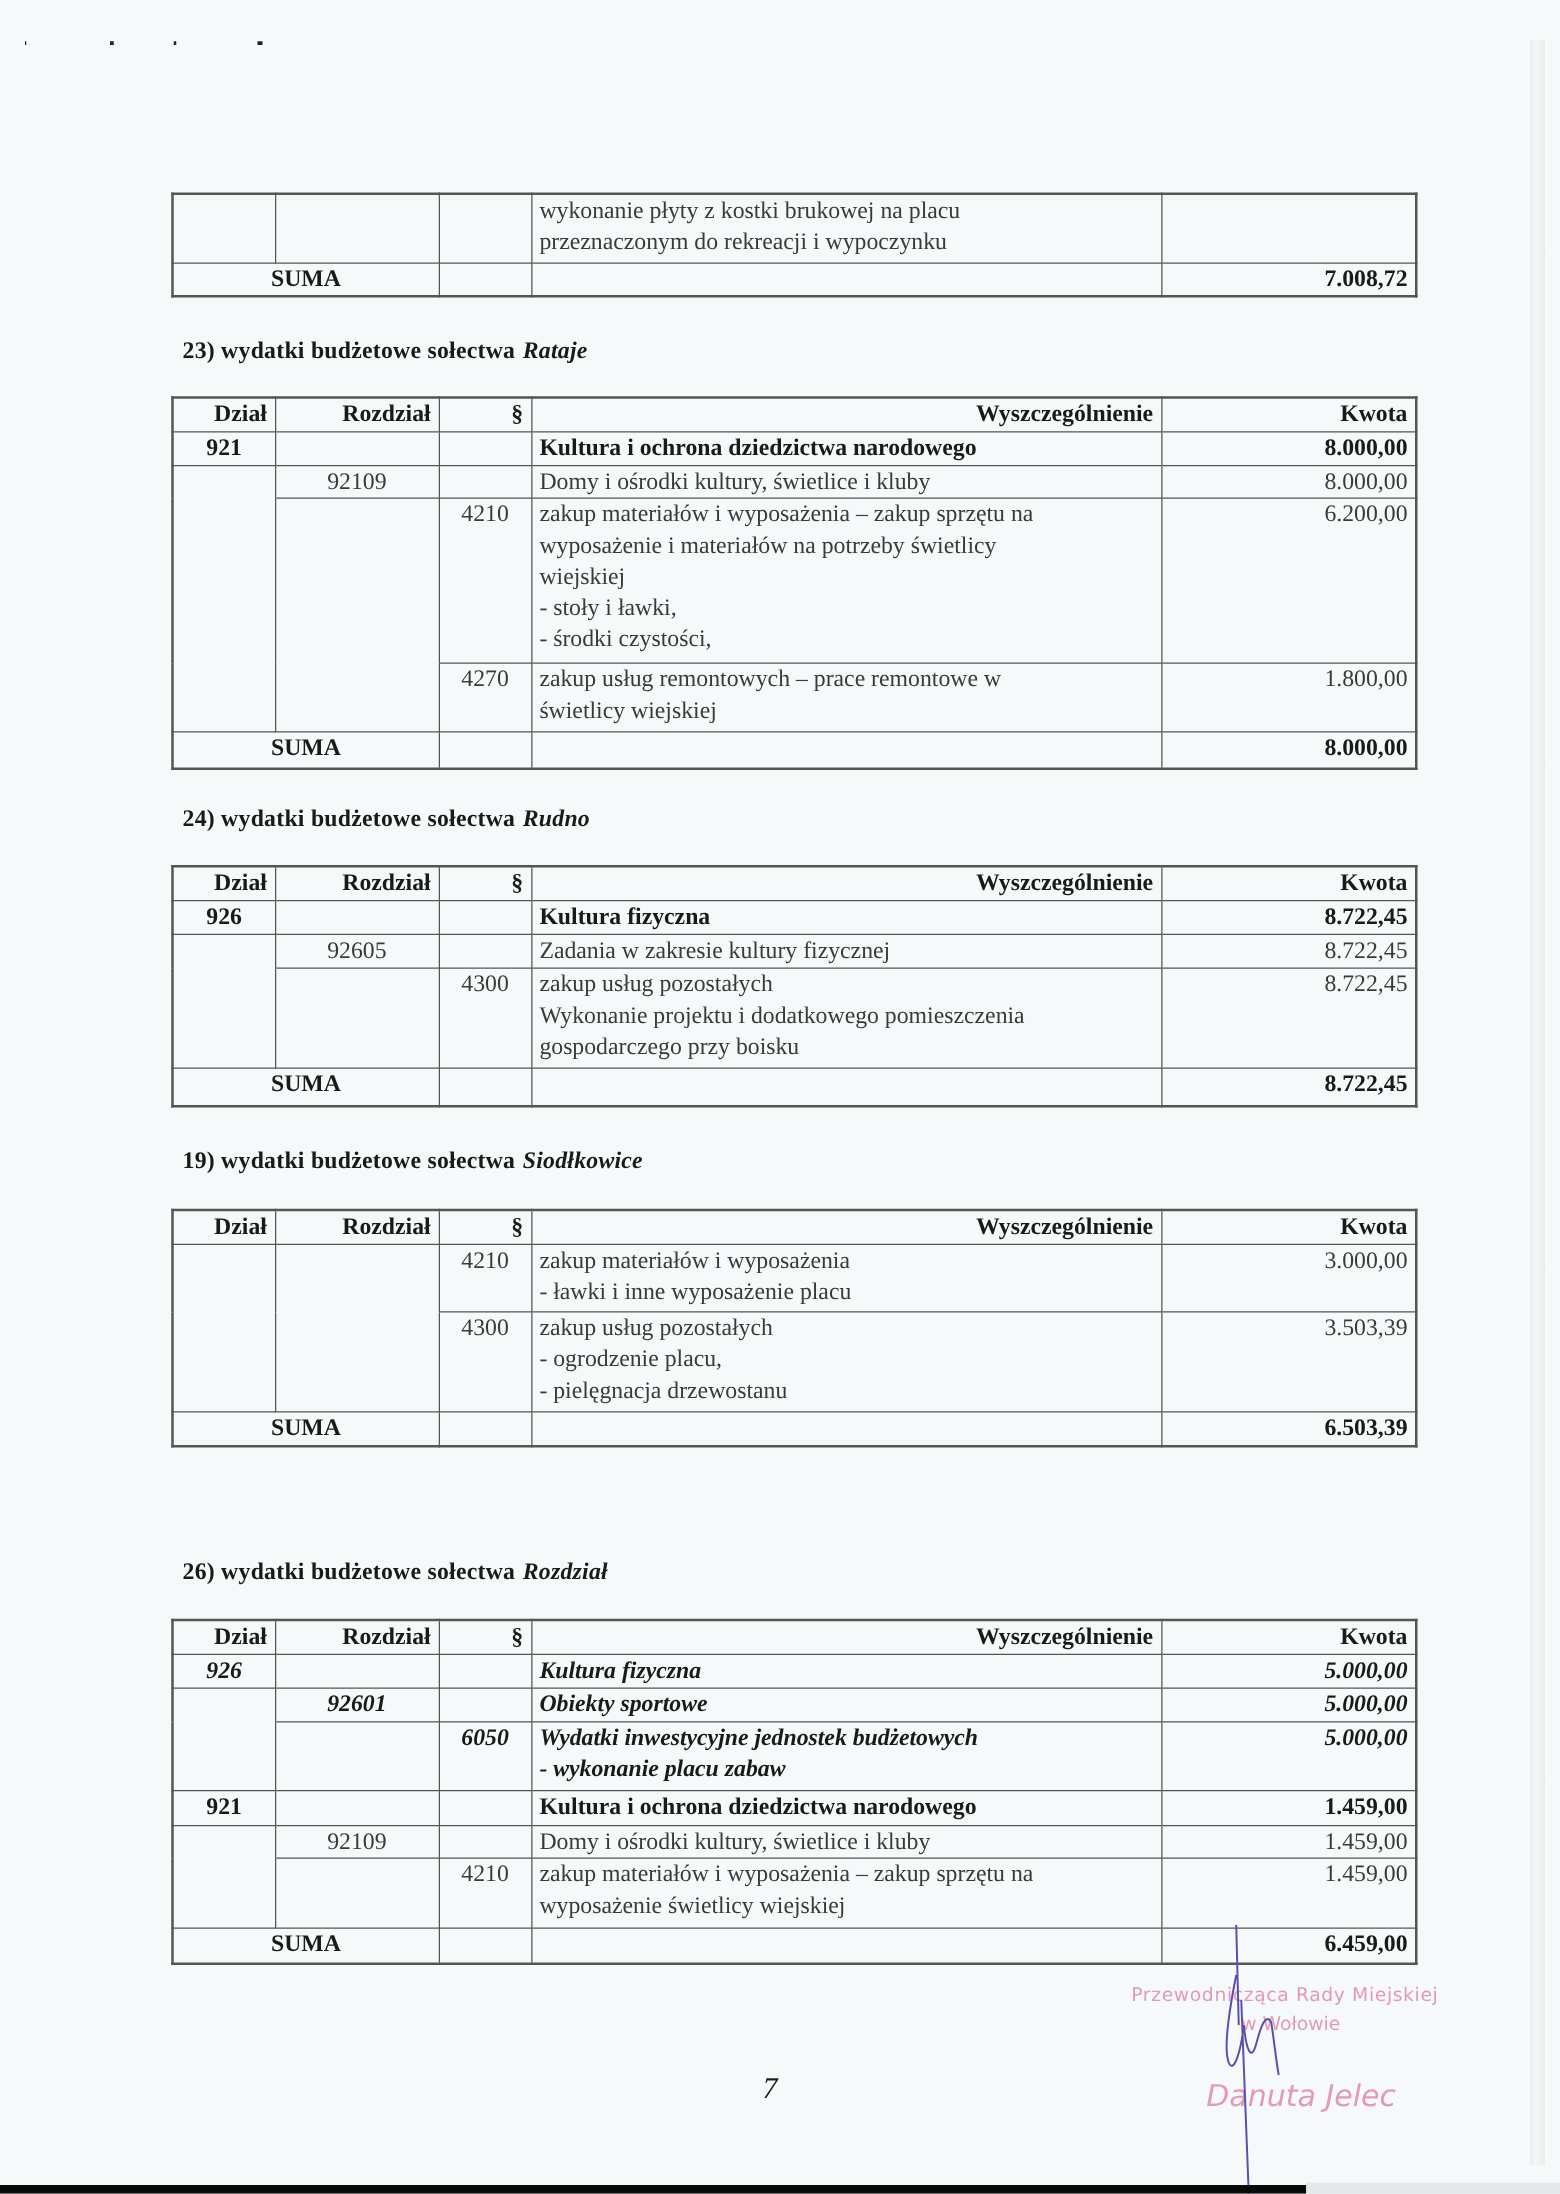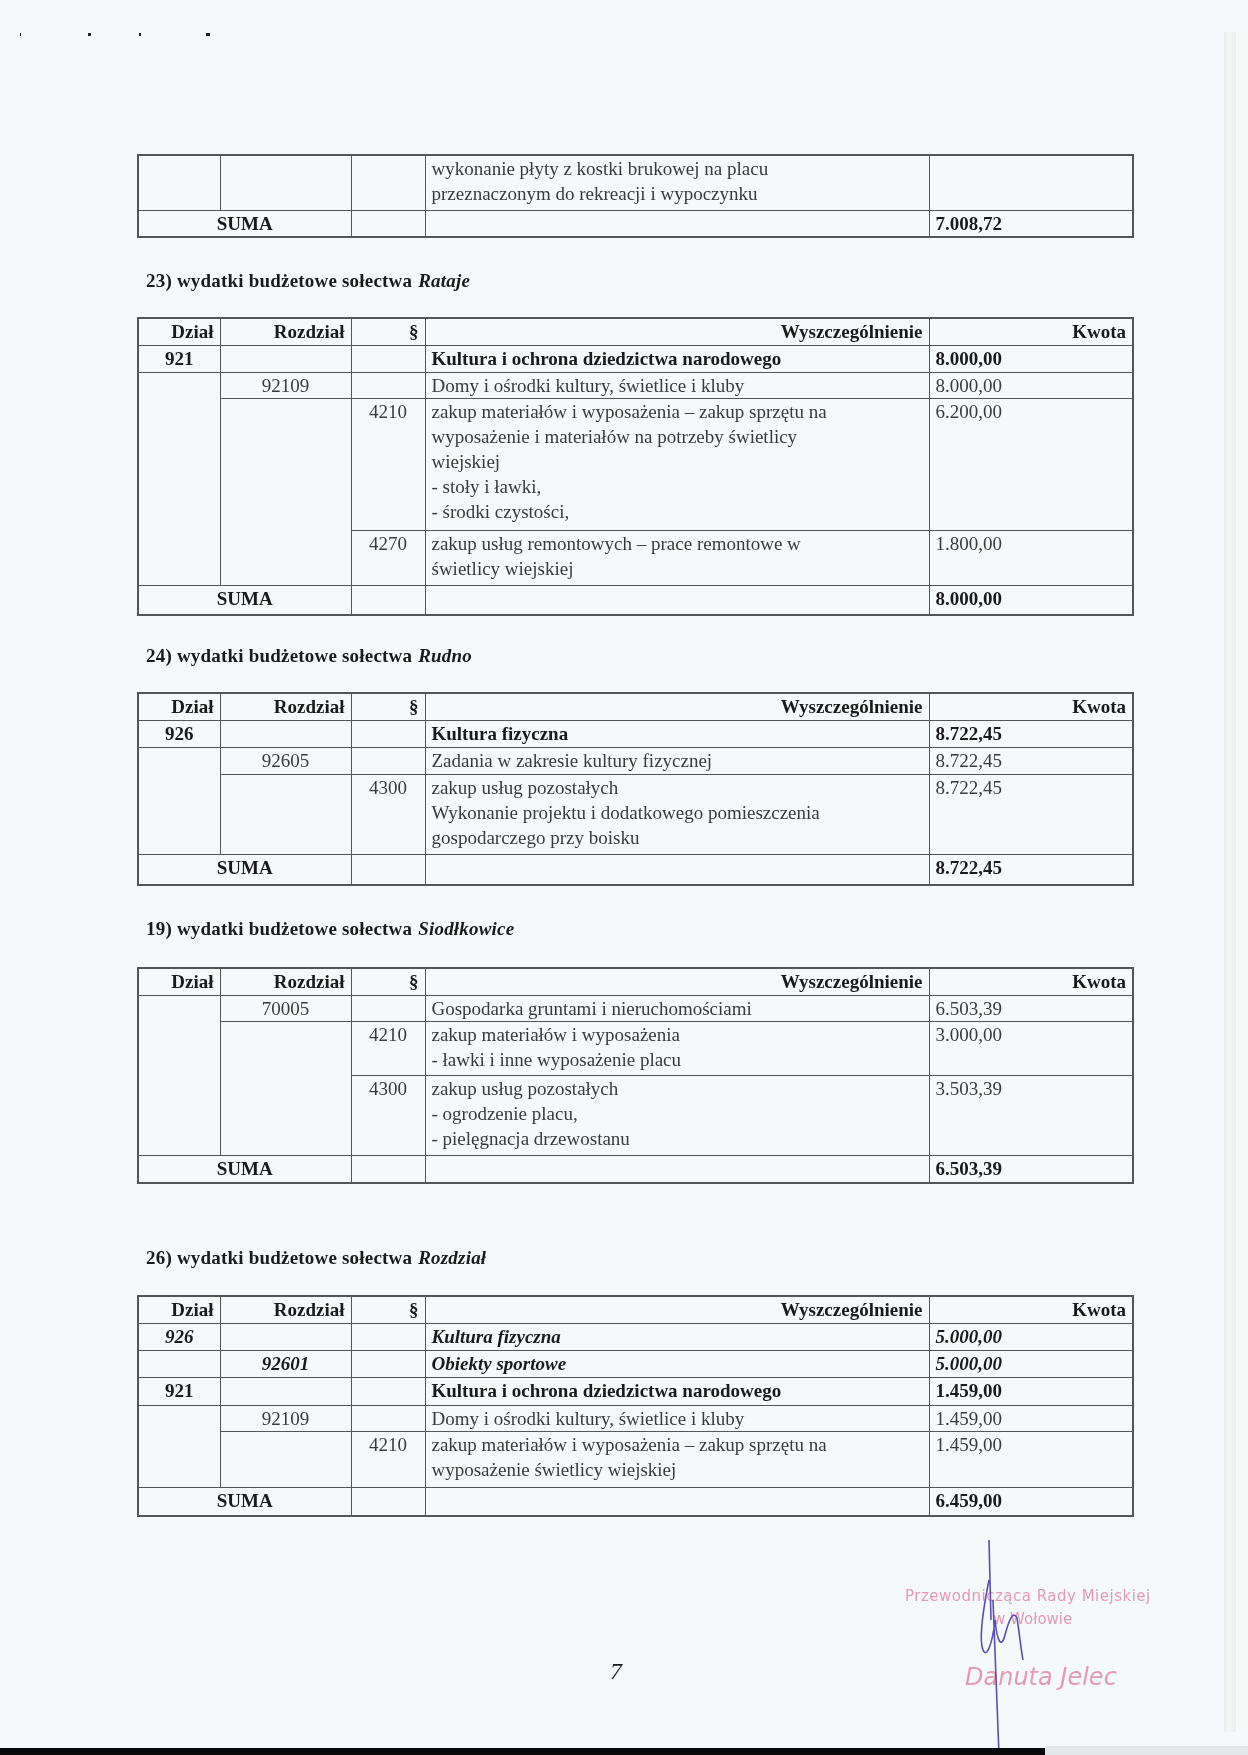--- a/index.html
+++ b/index.html
@@ -38,21 +38,21 @@
     line-height:25px;
     overflow:hidden;
   }
   table.budget th { font-weight:bold; text-align:right; height:26px; }
   col.c-dzial { width:82px; }
   col.c-rozdzial { width:131px; }
   col.c-par { width:74px; }
   col.c-wysz { width:504px; }
   col.c-kwota { width:204px; }
   .center { text-align:center; }
-  .right { }
+  .right { text-align:right; }
   .bold { font-weight:bold; }
   .ital { font-style:italic; }
   .thin { color:#3a3a3a; }
   .suma { font-weight:bold; text-align:center; }
   .nobt { border-top:none !important; }
   .nobb { border-bottom:none !important; }
   .page-number {
     position:absolute; left:610px; top:1658px; font-size:24px; font-style:italic;
   }
   .stamp {
@@ -233,27 +233,20 @@
       <col class="c-kwota">
     </colgroup>
   <tbody>
       <tr>
     <th>Dział</th>
     <th>Rozdział</th>
     <th>§</th>
     <th>Wyszczególnienie</th>
     <th>Kwota</th>
   </tr>
-  <tr style="height:26px;">
-    <td class="nobb"></td>
-    <td class="center thin">70005</td>
-    <td></td>
-    <td class="thin">Gospodarka gruntami i nieruchomościami</td>
-    <td class="right thin">6.503,39</td>
-  </tr>
   <tr style="height:54px;">
     <td class="nobt nobb"></td>
     <td class="nobb"></td>
     <td class="center thin">4210</td>
     <td class="thin">
       <div>zakup materiałów i wyposażenia</div>
       <div>- ławki  i inne wyposażenie placu</div>
     </td>
     <td class="right thin">3.000,00</td>
   </tr>
@@ -304,20 +297,30 @@
     <td class="bold ital">Kultura fizyczna</td>
     <td class="right bold ital">5.000,00</td>
   </tr>
   <tr style="height:27px;">
     <td class="nobb"></td>
     <td class="center bold ital">92601</td>
     <td></td>
     <td class="bold ital">Obiekty sportowe</td>
     <td class="right bold ital">5.000,00</td>
   </tr>
+  <tr style="height:55px;">
+    <td class="nobt"></td>
+    <td></td>
+    <td class="center bold ital">6050</td>
+    <td class="bold ital">
+      <div>Wydatki inwestycyjne jednostek budżetowych</div>
+      <div>- wykonanie placu zabaw</div>
+    </td>
+    <td class="right bold ital">5.000,00</td>
+  </tr>
   <tr style="height:28px;">
     <td class="center bold">921</td>
     <td></td>
     <td></td>
     <td class="bold">Kultura i ochrona dziedzictwa narodowego</td>
     <td class="right bold">1.459,00</td>
   </tr>
   <tr style="height:25px;">
     <td class="nobb"></td>
     <td class="center thin">92109</td>

